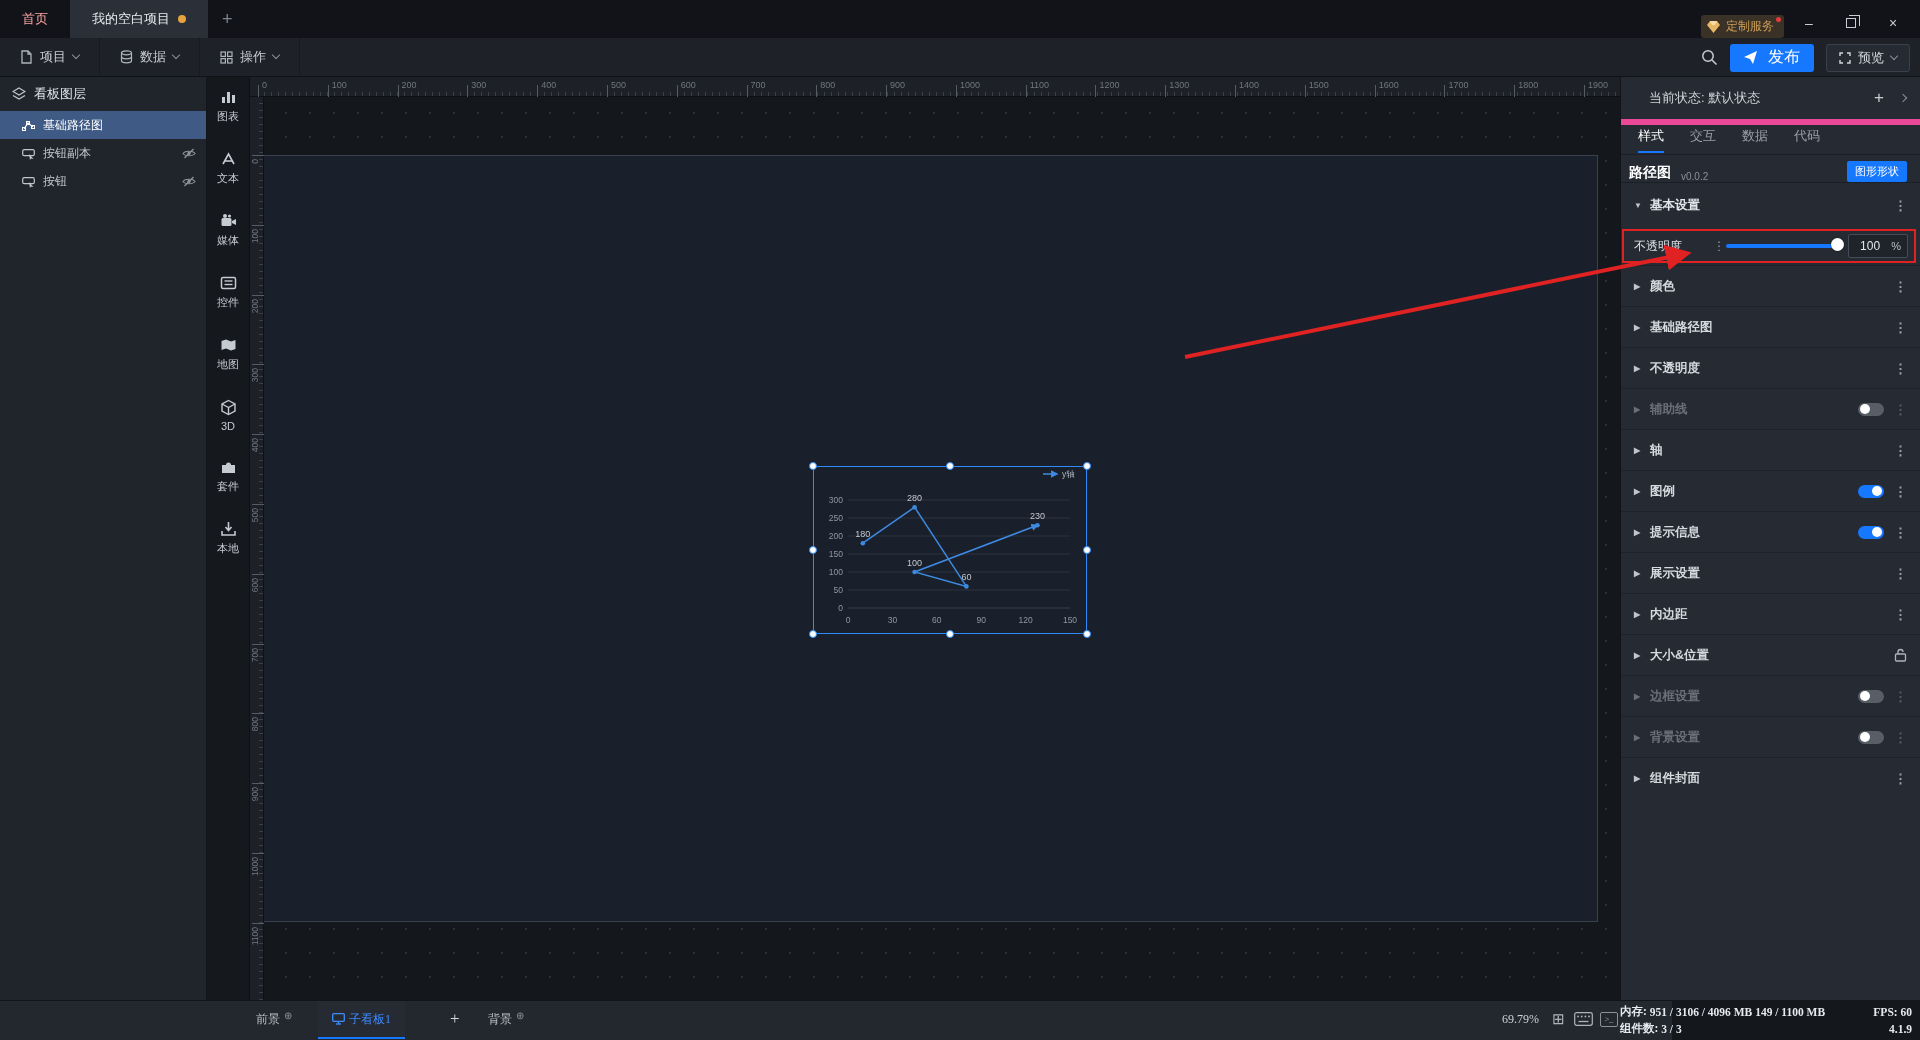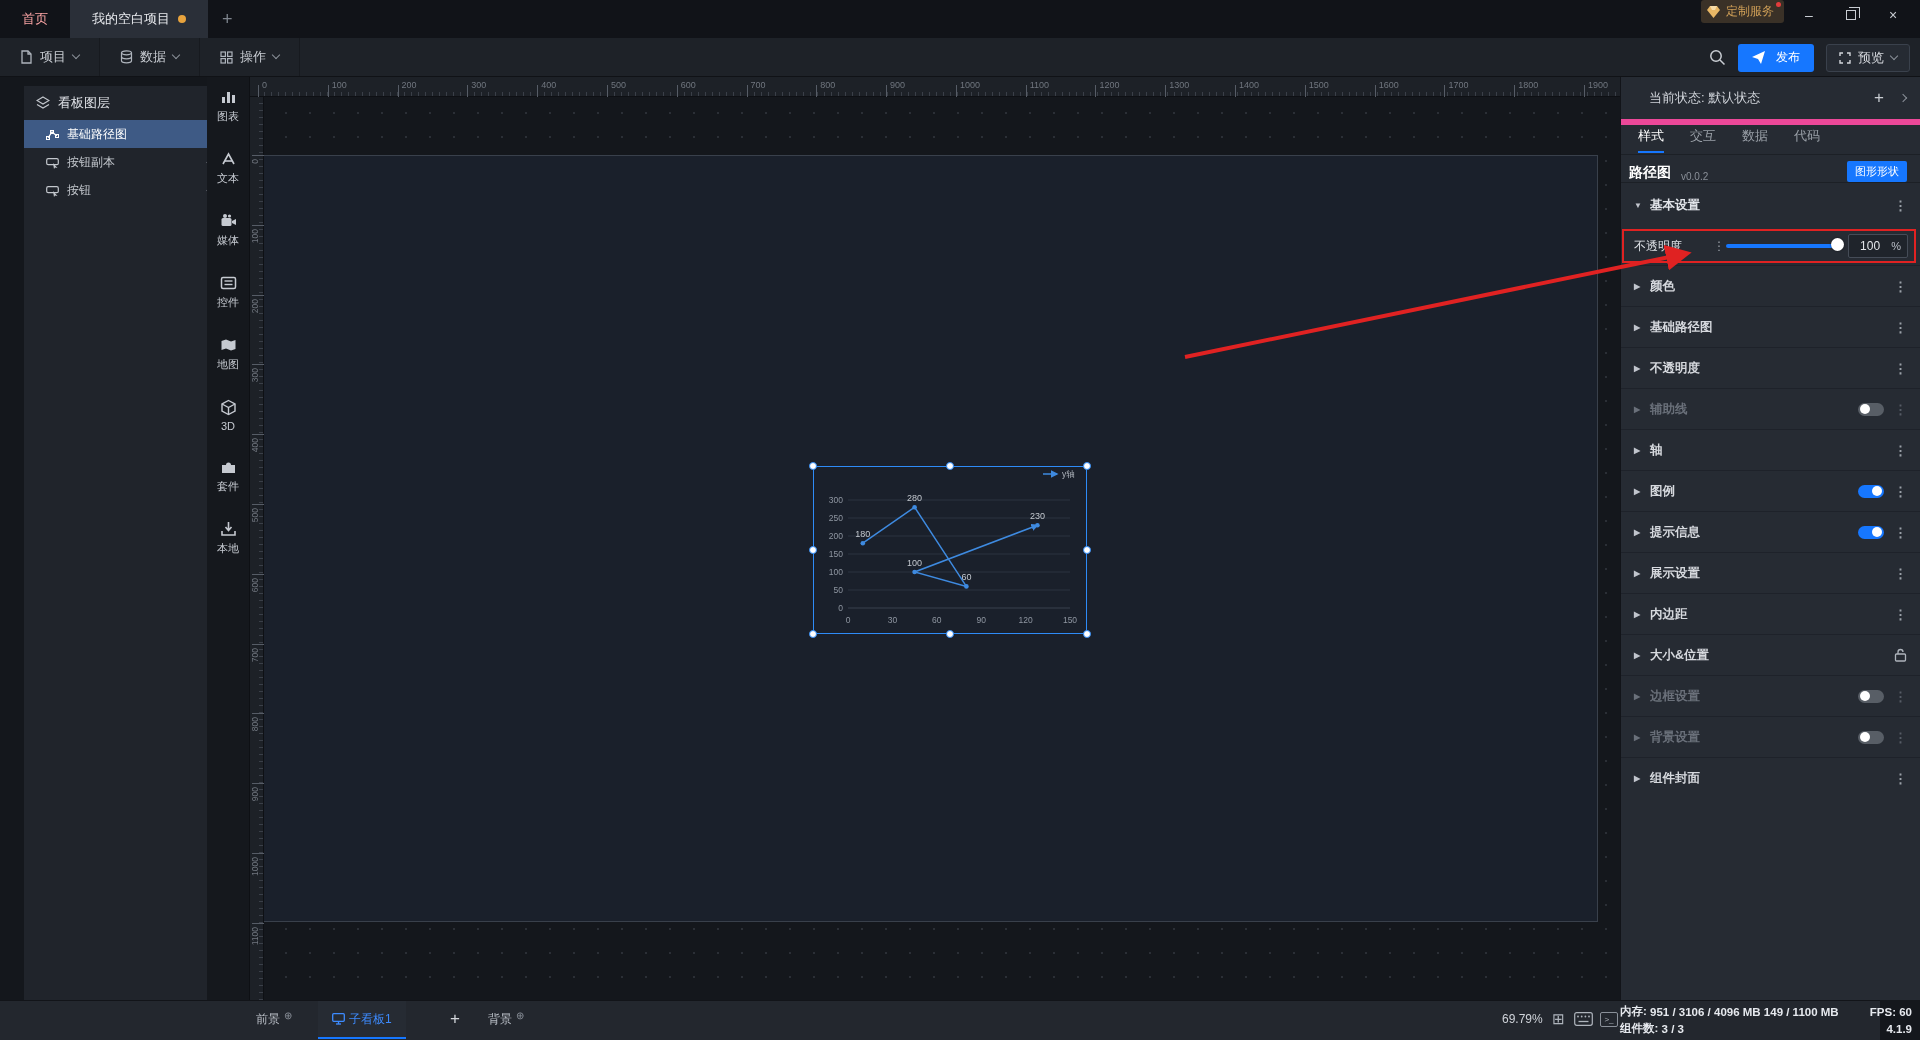--- a/index.html
+++ b/index.html
@@ -5,38 +5,38 @@
   * { margin:0; padding:0; box-sizing:border-box; }
   html,body { width:1920px; height:1040px; overflow:hidden; background:#14171c;
     font-family:"Liberation Sans", sans-serif; color:#c9cdd3; font-size:12px; }
 
   
   .titlebar { position:absolute; left:0; top:0; width:1920px; height:38px; background:#111318; display:flex; align-items:stretch; }
   .tab { display:flex; align-items:center; gap:8px; padding:0 22px; color:#fca5a5; font-size:13px; cursor:pointer; }
   .tab.active { background:#2a2f38; color:#e8eaee; }
   .tab .dot { width:8px; height:8px; border-radius:50%; background:#e8a33d; }
   .newtab { display:flex; align-items:center; padding:0 14px; font-size:18px; color:#7e848d; }
-  .tb-right { position:absolute; right:0; top:0; height:38px; display:flex; align-items:flex-start; gap:8px; padding-right:10px; }
+  .tb-right { position:absolute; right:0; top:0; height:38px; display:flex; align-items:flex-end; gap:8px; padding-right:10px; }
   .badge { display:flex; align-items:center; gap:6px; background:#37302а; background:#3a3127; border-radius:3px; padding:3px 10px 3px 6px; color:#cf9f57; position:relative; font-size:12px; }
   .badge .reddot { position:absolute; right:3px; top:2px; width:5px; height:5px; border-radius:50%; background:#e23c3c; }
   .winbtn { width:34px; height:30px; display:flex; align-items:center; justify-content:center; color:#c9cdd3; font-size:14px; }
   .restore-ic { width:10px; height:10px; border:1px solid #c9cdd3; position:relative; }
   .restore-ic:before { content:""; position:absolute; left:2px; top:-4px; width:10px; height:10px; border:1px solid #c9cdd3; border-left:none; border-bottom:none; }
 
   
   .menubar { position:absolute; left:0; top:38px; width:1920px; height:39px; background:#1e2228; border-bottom:1px solid #101216; display:flex; align-items:center; }
   .menu-group { display:flex; align-items:center; gap:7px; padding:0 20px; height:100%; border-right:1px solid #171a1f; color:#c9cdd3; font-size:13px; cursor:pointer; }
   .chev { width:6px; height:6px; border-right:1.4px solid #8a9099; border-bottom:1.4px solid #8a9099; transform:rotate(45deg); display:inline-block; margin-top:-4px; }
   .chev.right { transform:rotate(-45deg); margin-top:0; }
   .mb-right { position:absolute; right:10px; top:0; height:39px; display:flex; align-items:center; gap:12px; }
-  .btn-publish { display:flex; align-items:center; gap:11px; background:#1677ff; color:#fff; border-radius:3px; height:28px; padding:0 14px; font-size:12px; }
+  .btn-publish { display:flex; align-items:center; gap:11px; background:#1677ff; color:#fff; border-radius:3px; height:28px; padding:0 14px; font-size:16px; }
   .btn-preview { display:flex; align-items:center; gap:7px; background:#262b33; border:1px solid #3a414c; color:#d4d7dc; border-radius:3px; height:28px; padding:0 12px; font-size:13px; }
 
   
-  .layers { position:absolute; left:0; top:86px; width:207px; height:923px; background:#20242b; border-right:1px solid #121419;margin-left:24px; }
+  .layers { position:absolute; left:0; top:77px; width:207px; height:923px; background:#20242b; border-right:1px solid #121419; }
   .layers-header { display:flex; align-items:center; gap:8px; height:34px; padding:0 12px; color:#e0e3e8; font-size:13px; }
   .layer-row { display:flex; align-items:center; gap:8px; height:28px; padding:0 10px 0 22px; color:#c3c7cd; cursor:pointer; }
   .layer-row.selected { background:#3e5a85; color:#ffffff; }
   .layer-row .lbl { flex:1; }
 
   
   .dock { position:absolute; left:207px; top:77px; width:43px; height:923px; background:#15181d; border-right:1px solid #0e1014; padding-top:12px; }
   .dock-item { display:flex; flex-direction:column; align-items:center; gap:4px; margin-bottom:27px; color:#c6cad1; font-size:11px; cursor:pointer; }
 
   
@@ -84,21 +84,21 @@
   .op-box .val { flex:1; text-align:center; color:#e3e6ea; font-size:12px; }
   .op-box .unit { padding-right:6px; color:#b9bec6; font-size:11px; }
   .sec-row { height:41px; display:flex; align-items:center; padding:0 13px; border-top:1px solid #1e222a; color:#d6d9de; font-size:12.5px; font-weight:bold; }
   .sec-row.dim, .sec-row.dim .arr { color:#6a707a; }
   .toggle { width:26px; height:13px; border-radius:7px; position:relative; }
   .toggle.on { background:#1677ff; } .toggle.off { background:#585e66; }
   .toggle .tk { position:absolute; top:1.5px; width:10px; height:10px; border-radius:50%; background:#fff; }
   .toggle.on .tk { right:2px; } .toggle.off .tk { left:2px; }
 
   
-  .bottombar { position:absolute; left:0; top:1000px; width:1880px; height:40px; background:#23272e; border-top:1px solid #121419; }
+  .bottombar { position:absolute; left:0; top:1000px; width:1672px; height:40px; background:#23272e; border-top:1px solid #121419;font-family:Liberation Serif, serif; }
   .bb-item { position:absolute; top:0; height:36px; display:flex; align-items:center; gap:4px; color:#b9bec6; font-size:12px; }
   .sup { font-size:10px; color:#8a9099; margin-top:-8px; }
   .bb-tab { color:#3d8bff; border-bottom:2px solid #1677ff; height:38px; padding:0 14px; background:#262b33; }
   .term-box { width:18px; height:15px; border:1px solid #8a9099; border-radius:2px; font-size:8px; color:#aeb4bc; display:flex; align-items:center; justify-content:center; }
   .info { position:absolute; left:1620px; top:2px; width:292px; color:#e6e9ee; font-size:11.5px; font-weight:bold; }
   .info .row { display:flex; height:17px; align-items:center; }
   .info .grow { flex:1; }
 </style>
 </head>
 <body>

